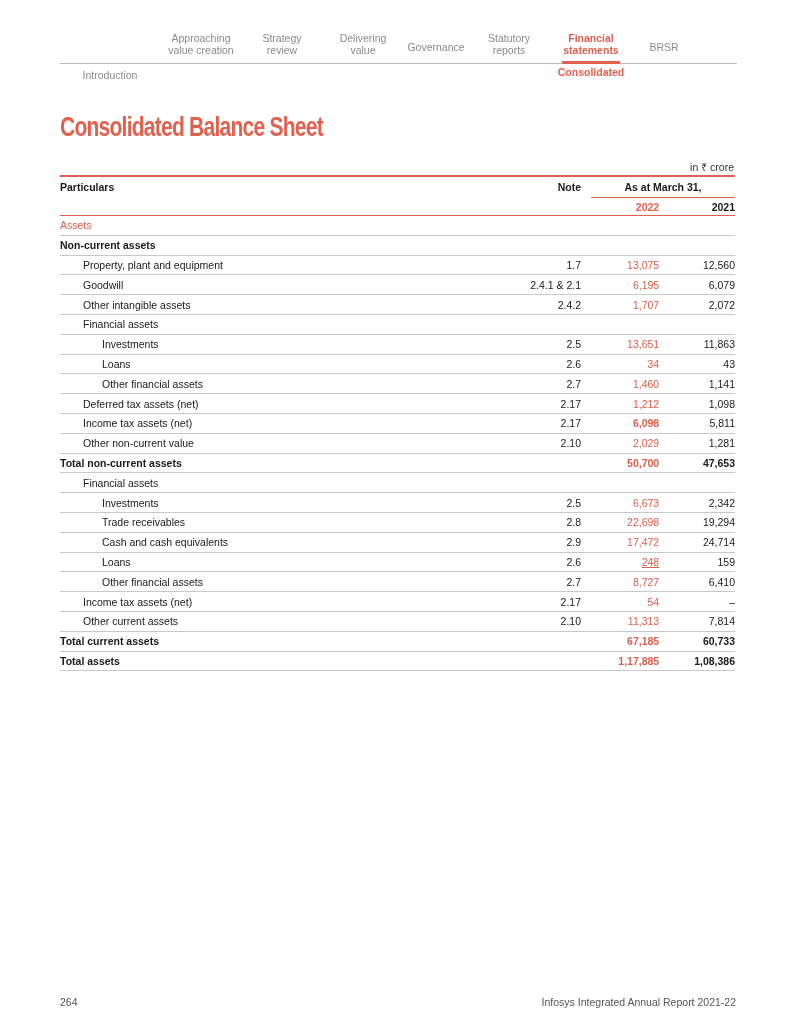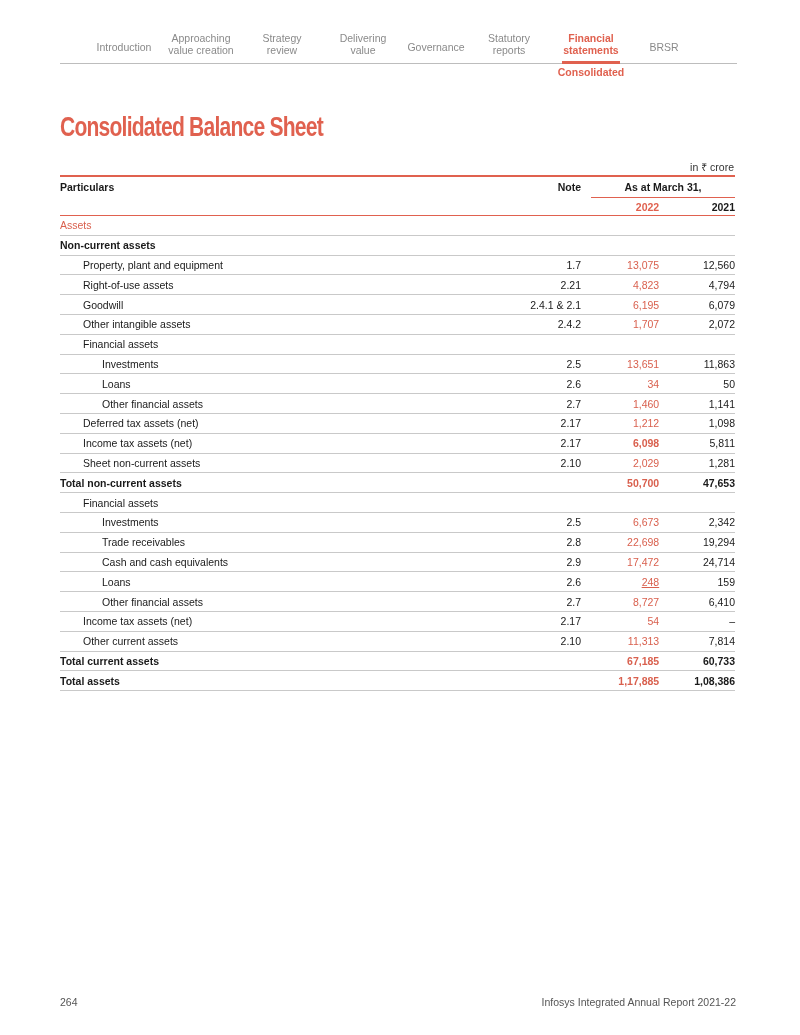--- a/index.html
+++ b/index.html
@@ -50,21 +50,21 @@
   .hdr-row2 td { font-weight: bold; height: 17px; border-bottom: 1.5px solid #e0614f; }
   .asat { border-bottom: 1px solid #e0614f !important; text-align: center; }
   .total td.num { border-top: 1.5px solid #555; }
   .footer-left { position: absolute; left: 60px; top: 996px; font-size: 10.5px; color: #555; }
   .footer-right { position: absolute; right: 64px; top: 996px; font-size: 10.5px; color: #555; }
 </style>
 </head>
 <body>
 
 <div class="nav" id="nav">
-    <div class="nav-item single" style="left: 64px; white-space: pre;">Introduction</div>
+    <div class="nav-item single" style="left: 50px; white-space: pre; margin-top: 28px;">Introduction</div>
     <div class="nav-item" style="left: 141px; white-space: pre;">Approaching
 value creation</div>
     <div class="nav-item" style="left: 222px; white-space: pre;">Strategy
 review</div>
     <div class="nav-item" style="left: 303px; white-space: pre;">Delivering
 value</div>
     <div class="nav-item single" style="left: 376px; white-space: pre;">Governance</div>
     <div class="nav-item" style="left: 449px; white-space: pre;">Statutory
 reports</div>
     <div class="nav-item active" style="left: 531px; white-space: pre;">Financial
@@ -107,26 +107,20 @@
         <td class="c-y1" style="padding-right: 4px;"></td>
         <td class="c-y2"></td>
       </tr>
       <tr>
         <td class="c-part ind1">Property, plant and equipment</td>
         <td class="c-note" style="padding-right: 10px;">1.7</td>
         <td class="c-y1" style="padding-right: 4px;">13,075</td>
         <td class="c-y2">12,560</td>
       </tr>
       <tr>
-        <td class="c-part ind1">Right-of-use assets</td>
-        <td class="c-note" style="padding-right: 10px;">2.21</td>
-        <td class="c-y1" style="padding-right: 4px;">4,823</td>
-        <td class="c-y2">4,794</td>
-      </tr>
-      <tr>
         <td class="c-part ind1">Goodwill</td>
         <td class="c-note" style="padding-right: 10px;">2.4.1 &amp; 2.1</td>
         <td class="c-y1" style="padding-right: 4px;">6,195</td>
         <td class="c-y2">6,079</td>
       </tr>
       <tr>
         <td class="c-part ind1">Other intangible assets</td>
         <td class="c-note" style="padding-right: 10px;">2.4.2</td>
         <td class="c-y1" style="padding-right: 4px;">1,707</td>
         <td class="c-y2">2,072</td>
@@ -140,42 +134,42 @@
       <tr>
         <td class="c-part ind2">Investments</td>
         <td class="c-note" style="padding-right: 10px;">2.5</td>
         <td class="c-y1" style="padding-right: 4px;">13,651</td>
         <td class="c-y2">11,863</td>
       </tr>
       <tr>
         <td class="c-part ind2">Loans</td>
         <td class="c-note" style="padding-right: 10px;">2.6</td>
         <td class="c-y1" style="padding-right: 4px;">34</td>
-        <td class="c-y2">50</td>
+        <td class="c-y2">43</td>
       </tr>
       <tr>
         <td class="c-part ind2">Other financial assets</td>
         <td class="c-note" style="padding-right: 10px;">2.7</td>
         <td class="c-y1" style="padding-right: 4px;">1,460</td>
         <td class="c-y2">1,141</td>
       </tr>
       <tr>
         <td class="c-part ind1">Deferred tax assets (net)</td>
         <td class="c-note" style="padding-right: 10px;">2.17</td>
         <td class="c-y1" style="padding-right: 4px;">1,212</td>
         <td class="c-y2">1,098</td>
       </tr>
       <tr>
         <td class="c-part ind1">Income tax assets (net)</td>
         <td class="c-note" style="padding-right: 10px;">2.17</td>
         <td class="c-y1" style="padding-right: 4px; font-weight: bold;">6,098</td>
         <td class="c-y2">5,811</td>
       </tr>
       <tr>
-        <td class="c-part ind1">Sheet non-current assets</td>
+        <td class="c-part ind1">Other non-current value</td>
         <td class="c-note" style="padding-right: 10px;">2.10</td>
         <td class="c-y1" style="padding-right: 4px;">2,029</td>
         <td class="c-y2">1,281</td>
       </tr>
       <tr class="total">
         <td class="c-part bold">Total non-current assets</td>
         <td class="c-note" style="padding-right: 10px;"></td>
         <td class="c-y1 bold num" style="padding-right: 4px;">50,700</td>
         <td class="c-y2 bold num">47,653</td>
       </tr>

